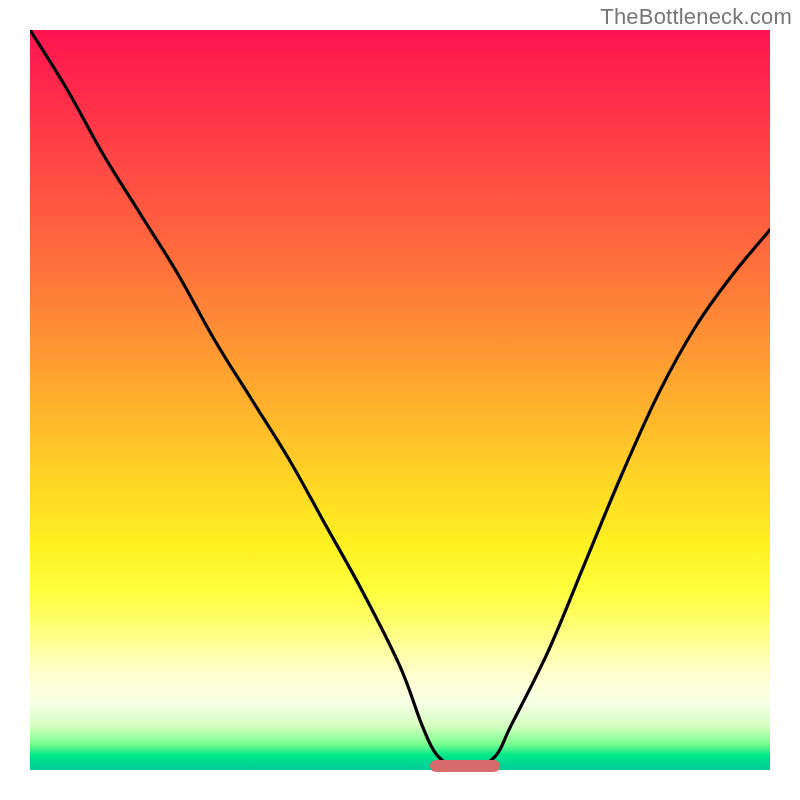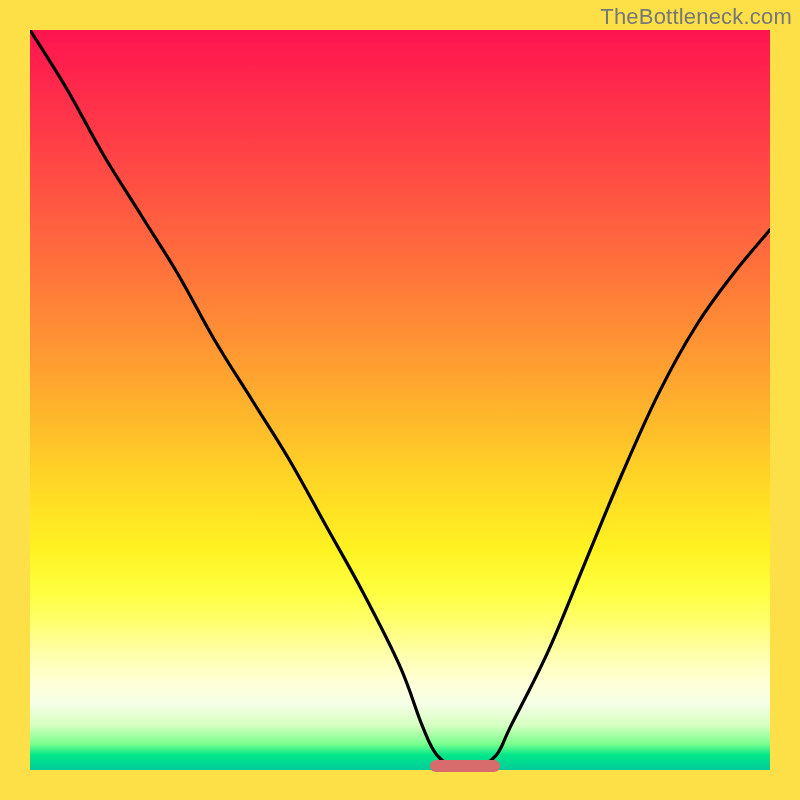--- a/index.html
+++ b/index.html
@@ -10,21 +10,21 @@
     overflow: hidden;
     background: #000;
     font-family: Arial, Helvetica, sans-serif;
   }
   .frame {
     position: absolute;
     top: 0;
     left: 0;
     width: 800px;
     height: 800px;
-    background: #fde047;
+    background: #ffffff;
   }
   .plot {
     position: absolute;
     top: 30px;
     left: 30px;
     width: 740px;
     height: 740px;
     background: linear-gradient(
       to bottom,
       #ff1450 0%,

